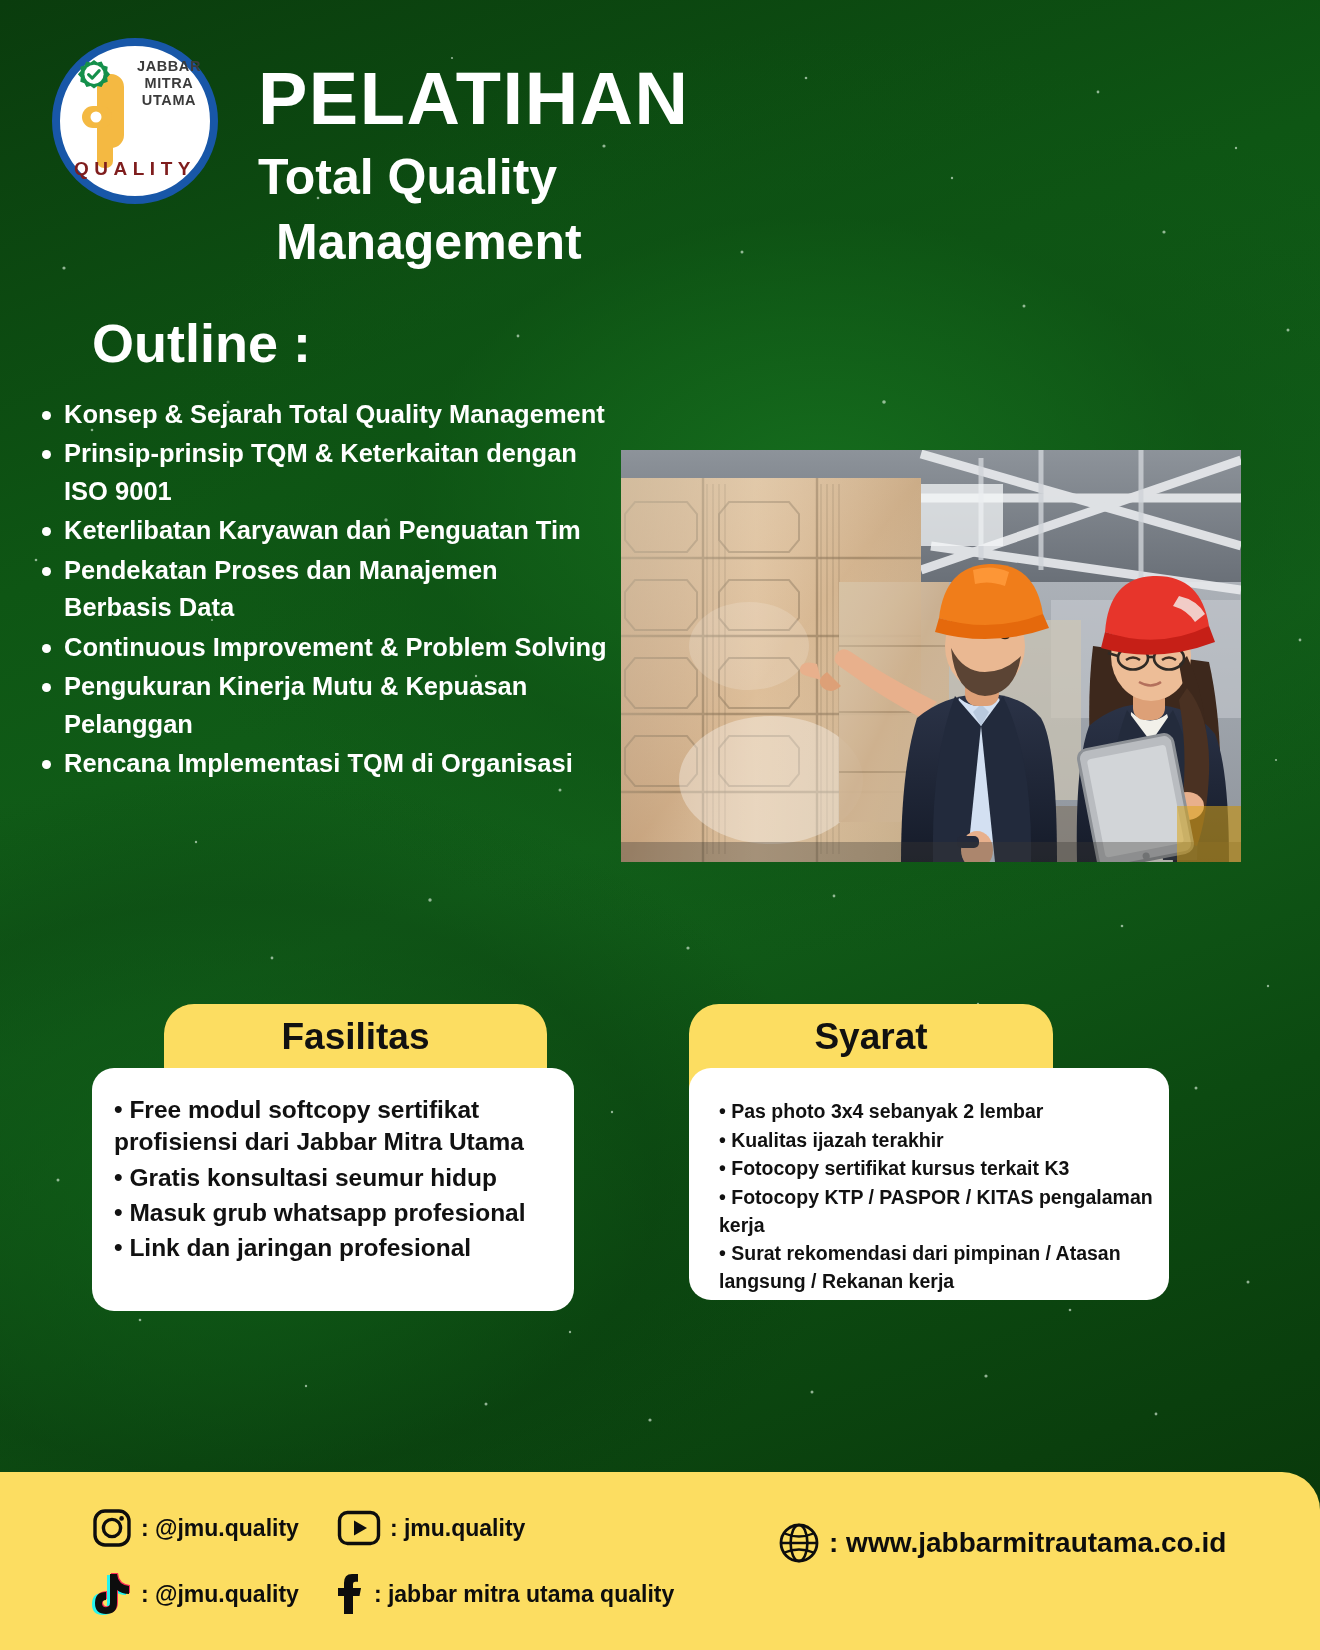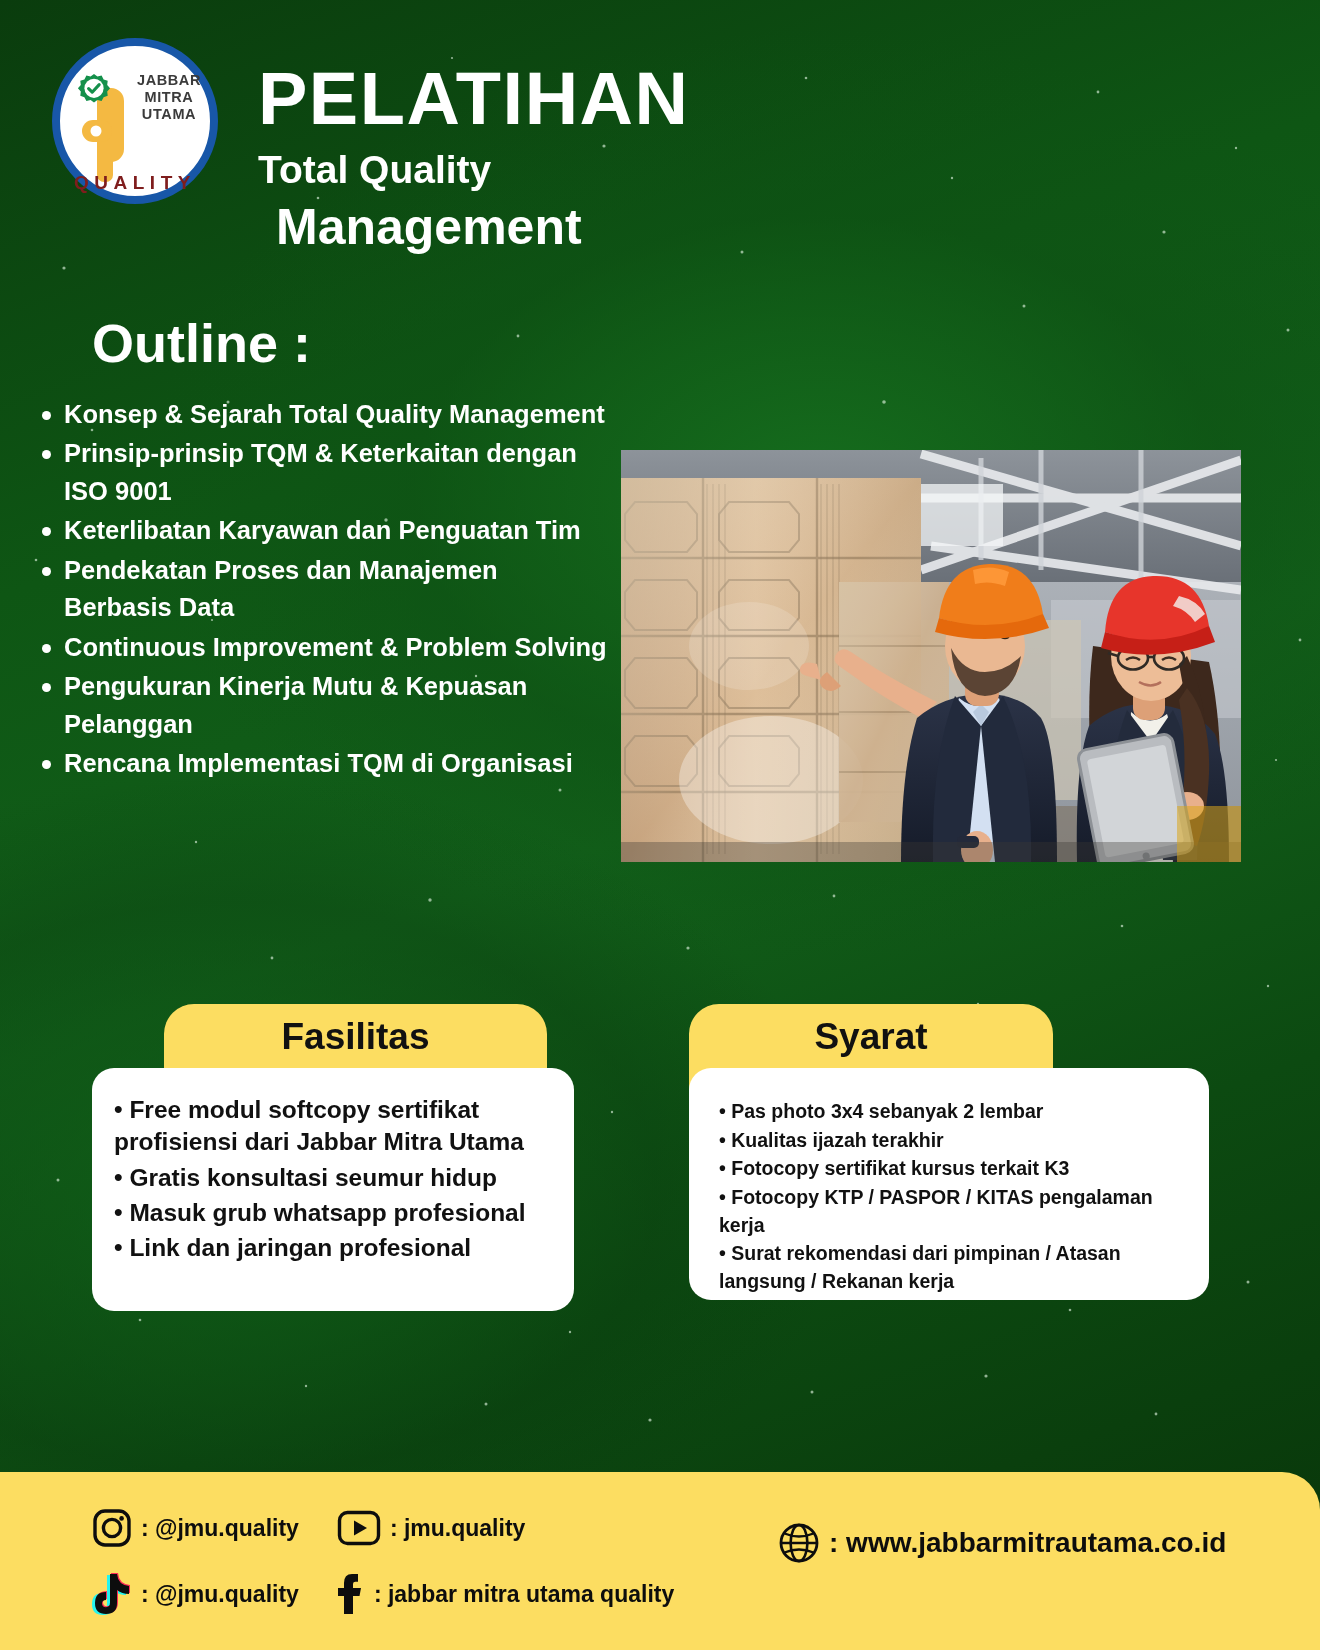--- a/index.html
+++ b/index.html
@@ -35,21 +35,21 @@
   .logo-badge {
     position: absolute;
     left: 52px;
     top: 38px;
     width: 166px;
     height: 166px;
     border-radius: 50%;
     background: #ffffff;
     border: 8px solid #1857a8;
     display: flex;
-    align-items: flex-end;
+    align-items: flex-start;
     justify-content: center;
   }
   .logo-inner { position: relative; width: 140px; height: 136px; }
   .logo-mark { position: absolute; left: 8px; top: 8px; }
   .logo-words {
     position: absolute;
     right: 2px;
     top: 12px;
     width: 68px;
     text-align: center;
@@ -77,21 +77,21 @@
     width: 700px;
     color: #ffffff;
   }
   .t-main {
     font-size: 74px;
     font-weight: 800;
     letter-spacing: 1.5px;
     line-height: 1.0;
   }
   .t-sub1 {
-    font-size: 39px;
+    font-size: 50px;
     font-weight: 700;
     line-height: 1.35;
     margin-top: 8px;
   }
   .t-sub2 {
     font-size: 50px;
     font-weight: 700;
     line-height: 1.2;
     margin-left: 18px;
   }
@@ -186,21 +186,21 @@
   #card-fasilitas li {
     font-size: 24.5px;
     line-height: 1.32;
     margin-bottom: 3px;
     text-align: left;
   }
 
   
   #card-syarat .card-tab { left: 0px; width: 364px; }
   #card-syarat .card-body {
-    left: 0px; top: 64px; width: 520px; height: 232px;
+    left: 0px; top: 64px; width: 480px; height: 232px;
     padding: 30px 14px 0 30px;
   }
   #card-syarat li {
     font-size: 19.5px;
     line-height: 1.42;
     margin-bottom: 1px;
   }
 
   
   .footer {

